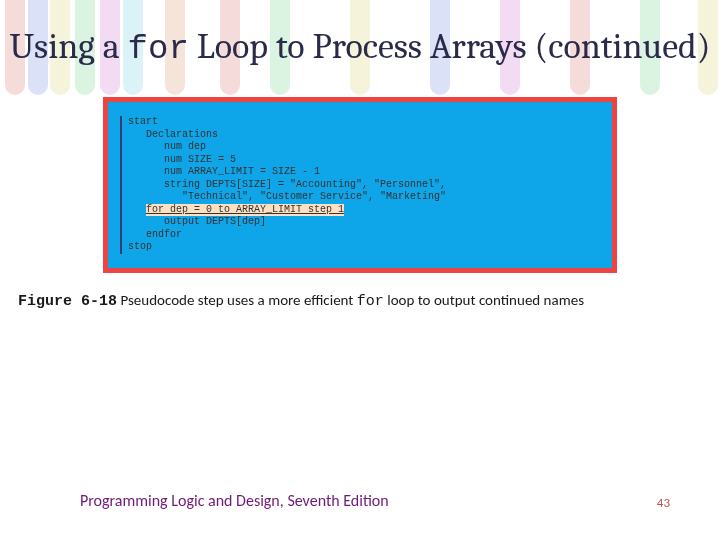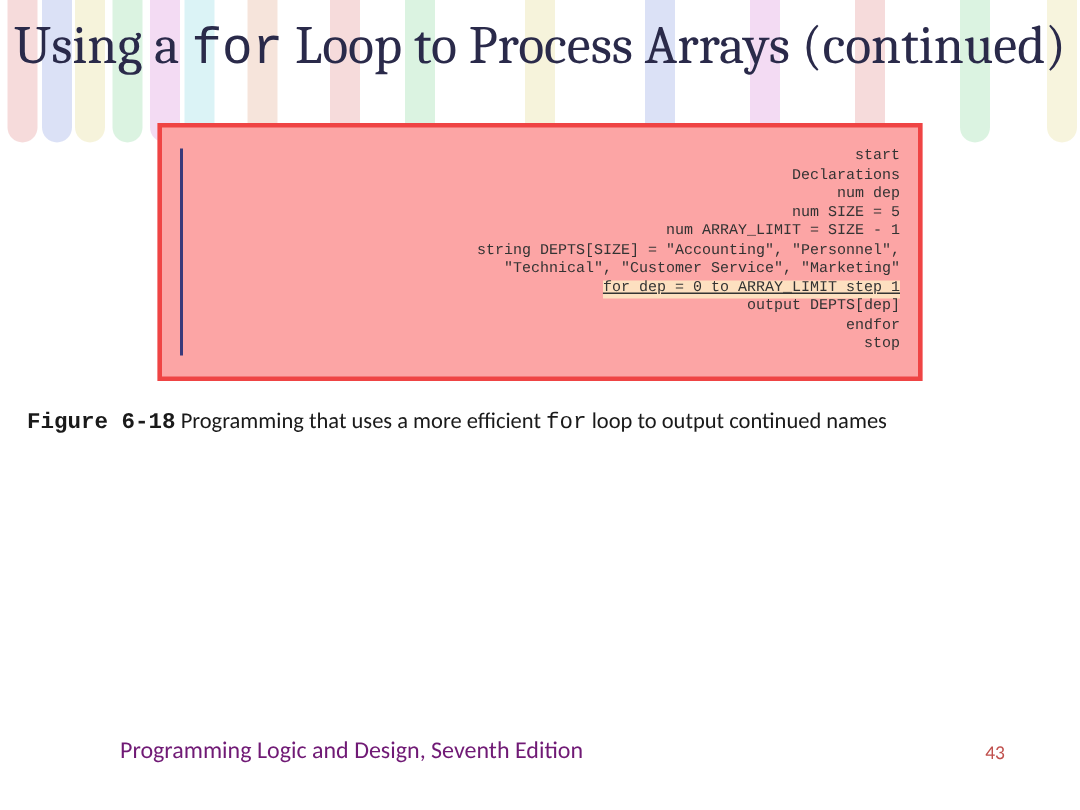--- a/index.html
+++ b/index.html
@@ -28,37 +28,36 @@
     height: 95px;
     border-radius: 0 0 10px 10px;
   }
   .title {
     position: relative;
     z-index: 1;
     text-align: center;
     font-size: 36px;
     line-height: 1.15;
     color: #2a2a4a;
-    padding-top: 10px;
+    padding-top: 26px;
     font-weight: 400;
     font-family: Cambria, Georgia, serif;
   }
   .title .mono {
     font-family: "Courier New", Courier, monospace;
     font-size: 34px;
   }
   .figure-box {
     position: relative;
     z-index: 1;
     margin: 28px auto 0 auto;
     width: 480px;
-    border: 3px solid #ef4444;
+    border: 5px solid #ef4444;
     padding: 14px 12px 14px 12px;
-    background: #fca5a5;
-    text-align: right;
+    background: #0ea5e9;
   }
   .code-outer {
     position: relative;
   }
   .code-bar {
     position: absolute;
     left: 0;
     top: 0;
     bottom: 0;
     width: 2px;
@@ -146,17 +145,17 @@
       string DEPTS[SIZE] = "Accounting", "Personnel",
          "Technical", "Customer Service", "Marketing"
    <span class="hl">for dep = 0 to ARRAY_LIMIT step 1</span>
       output DEPTS[dep]
    endfor
 stop</div>
   </div>
 </div>
 
 <div class="caption">
-  <span class="fig-label">Figure 6-18</span><span> Programming that uses a more efficient </span><span class="mono">for</span><span> loop to output continued names</span>
+  <span class="fig-label">Figure 6-18</span><span> Pseudocode step uses a more efficient </span><span class="mono">for</span><span> loop to output continued names</span>
 </div>
 
 <div class="footer-left">Programming Logic and Design, Seventh Edition</div>
 <div class="footer-right">43</div>
 
 </body></html>

